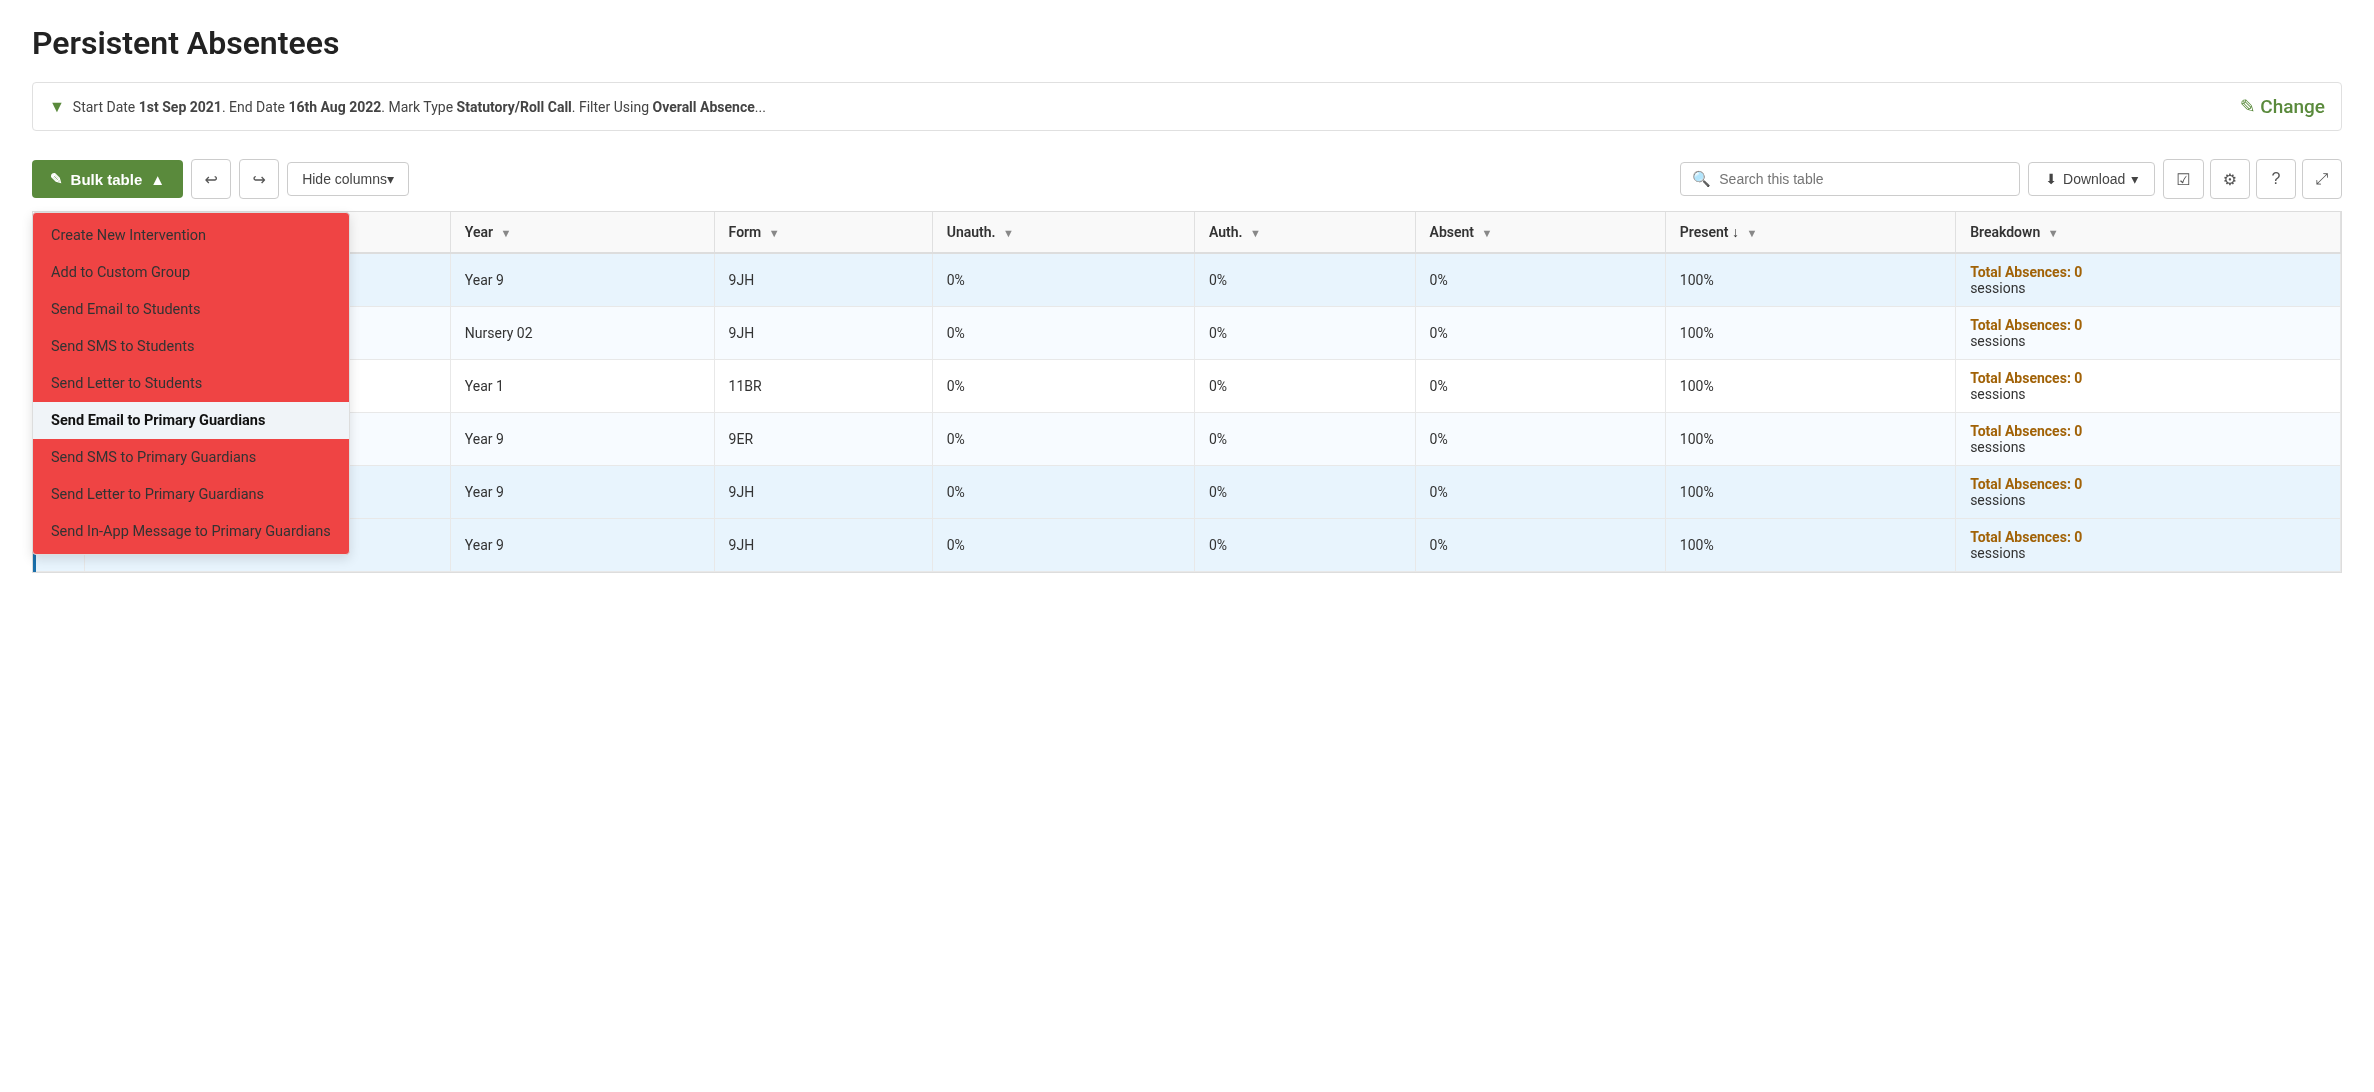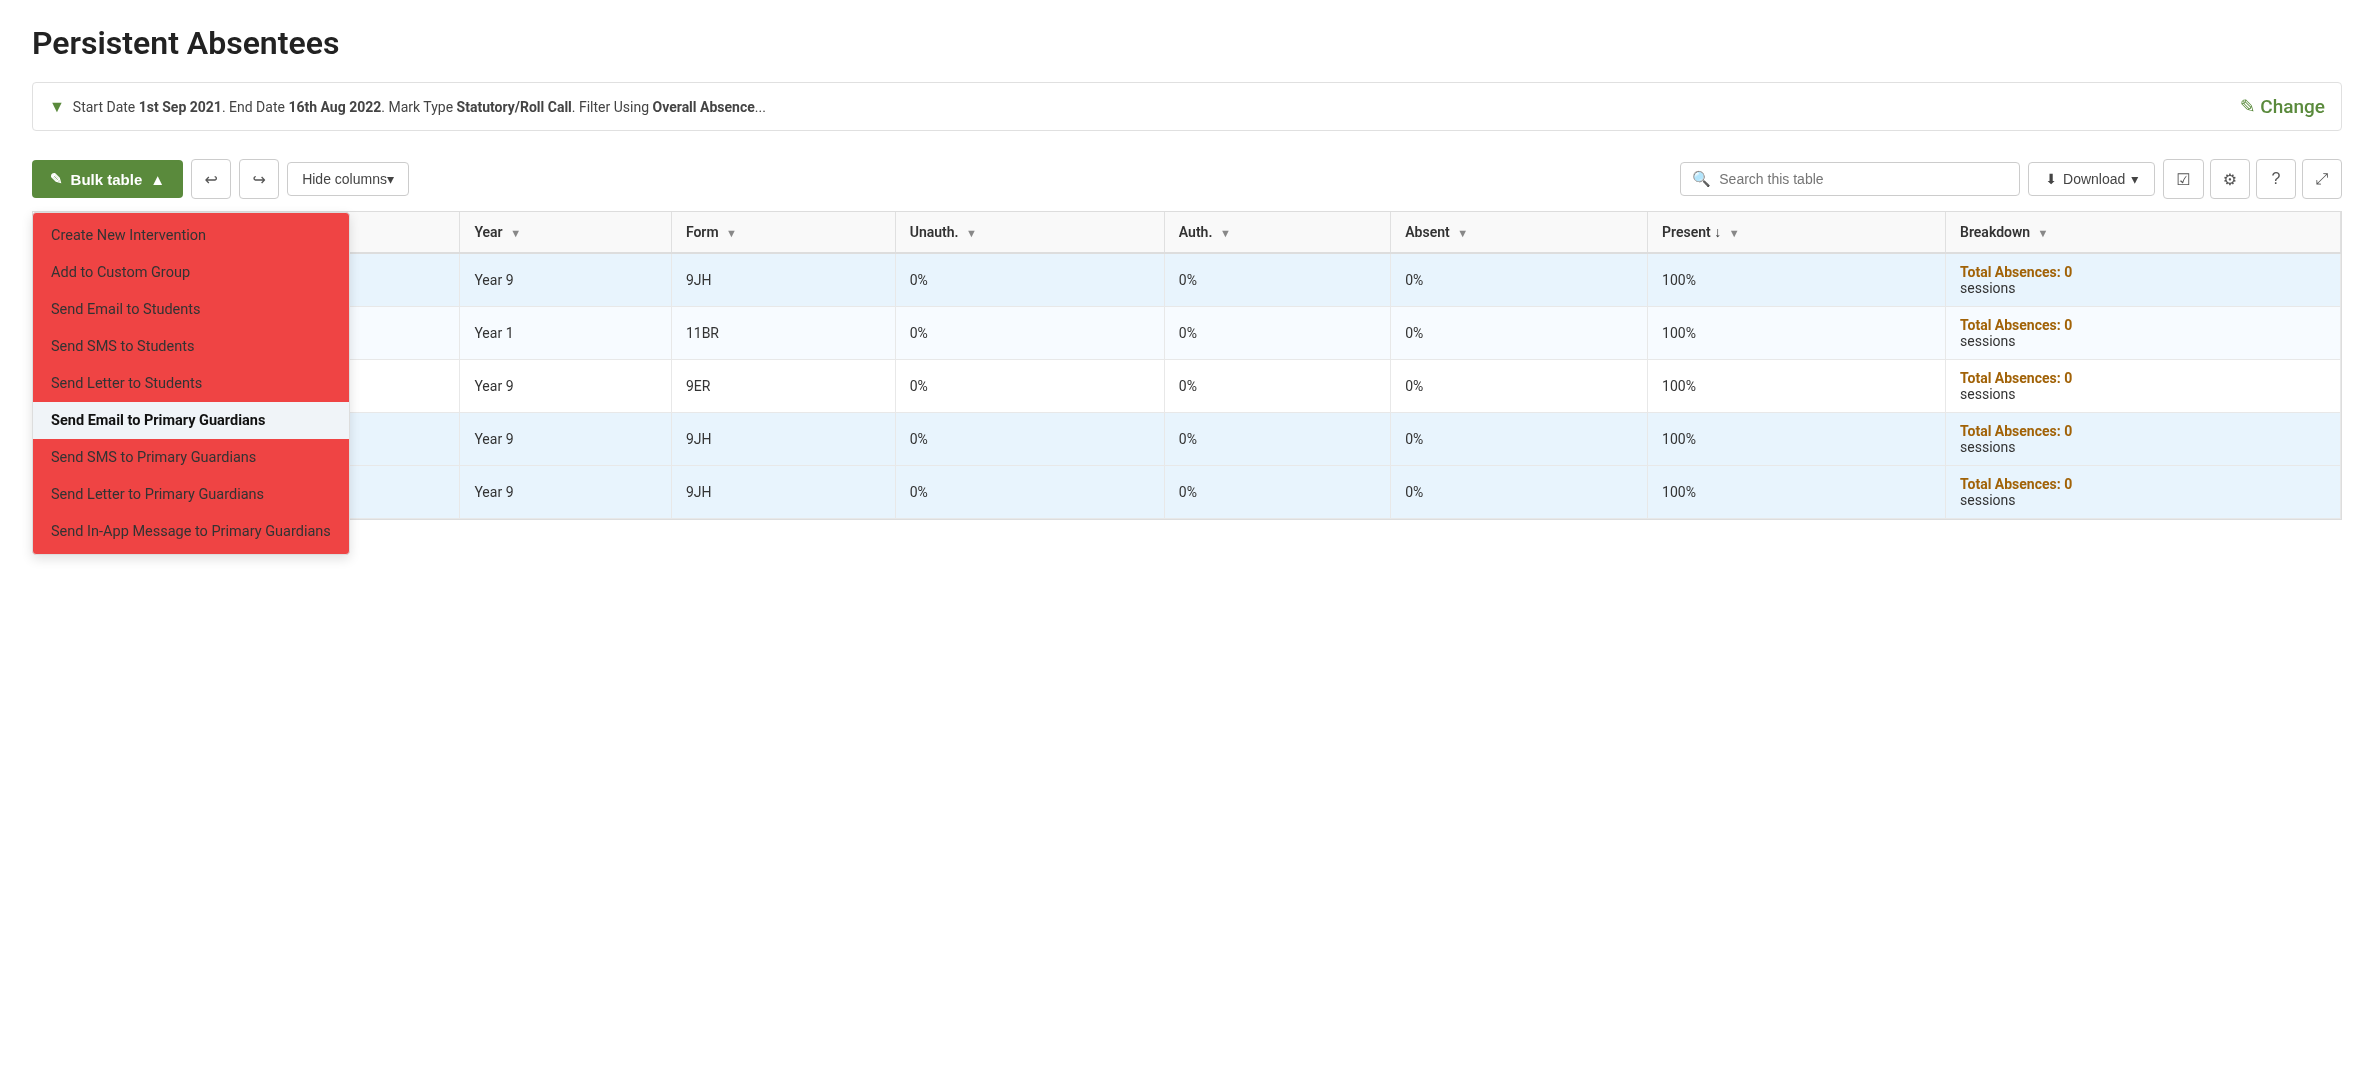--- a/index.html
+++ b/index.html
@@ -379,20 +379,33 @@
           <td></td>
           <td>Year 9</td>
           <td>9JH</td>
           <td>0%</td>
           <td>0%</td>
           <td>0%</td>
           <td>100%</td>
           <td><span class="breakdown-label">Total Absences: 0</span><br>sessions</td>
         </tr>
 
+        <tr>
+          <td class="checkbox-cell">
+            <div style="width:20px;height:20px;border:2px solid #ccc;border-radius:3px;display:inline-block;"></div>
+          </td>
+          <td></td>
+          <td>Nursery 02</td>
+          <td>9JH</td>
+          <td>0%</td>
+          <td>0%</td>
+          <td>0%</td>
+          <td>100%</td>
+          <td><span class="breakdown-label">Total Absences: 0</span><br>sessions</td>
+        </tr>
 
         <tr>
           <td class="checkbox-cell">
             <div style="width:20px;height:20px;border:2px solid #ccc;border-radius:3px;display:inline-block;"></div>
           </td>
           <td></td>
           <td>Year 1</td>
           <td>11BR</td>
           <td>0%</td>
           <td>0%</td>

